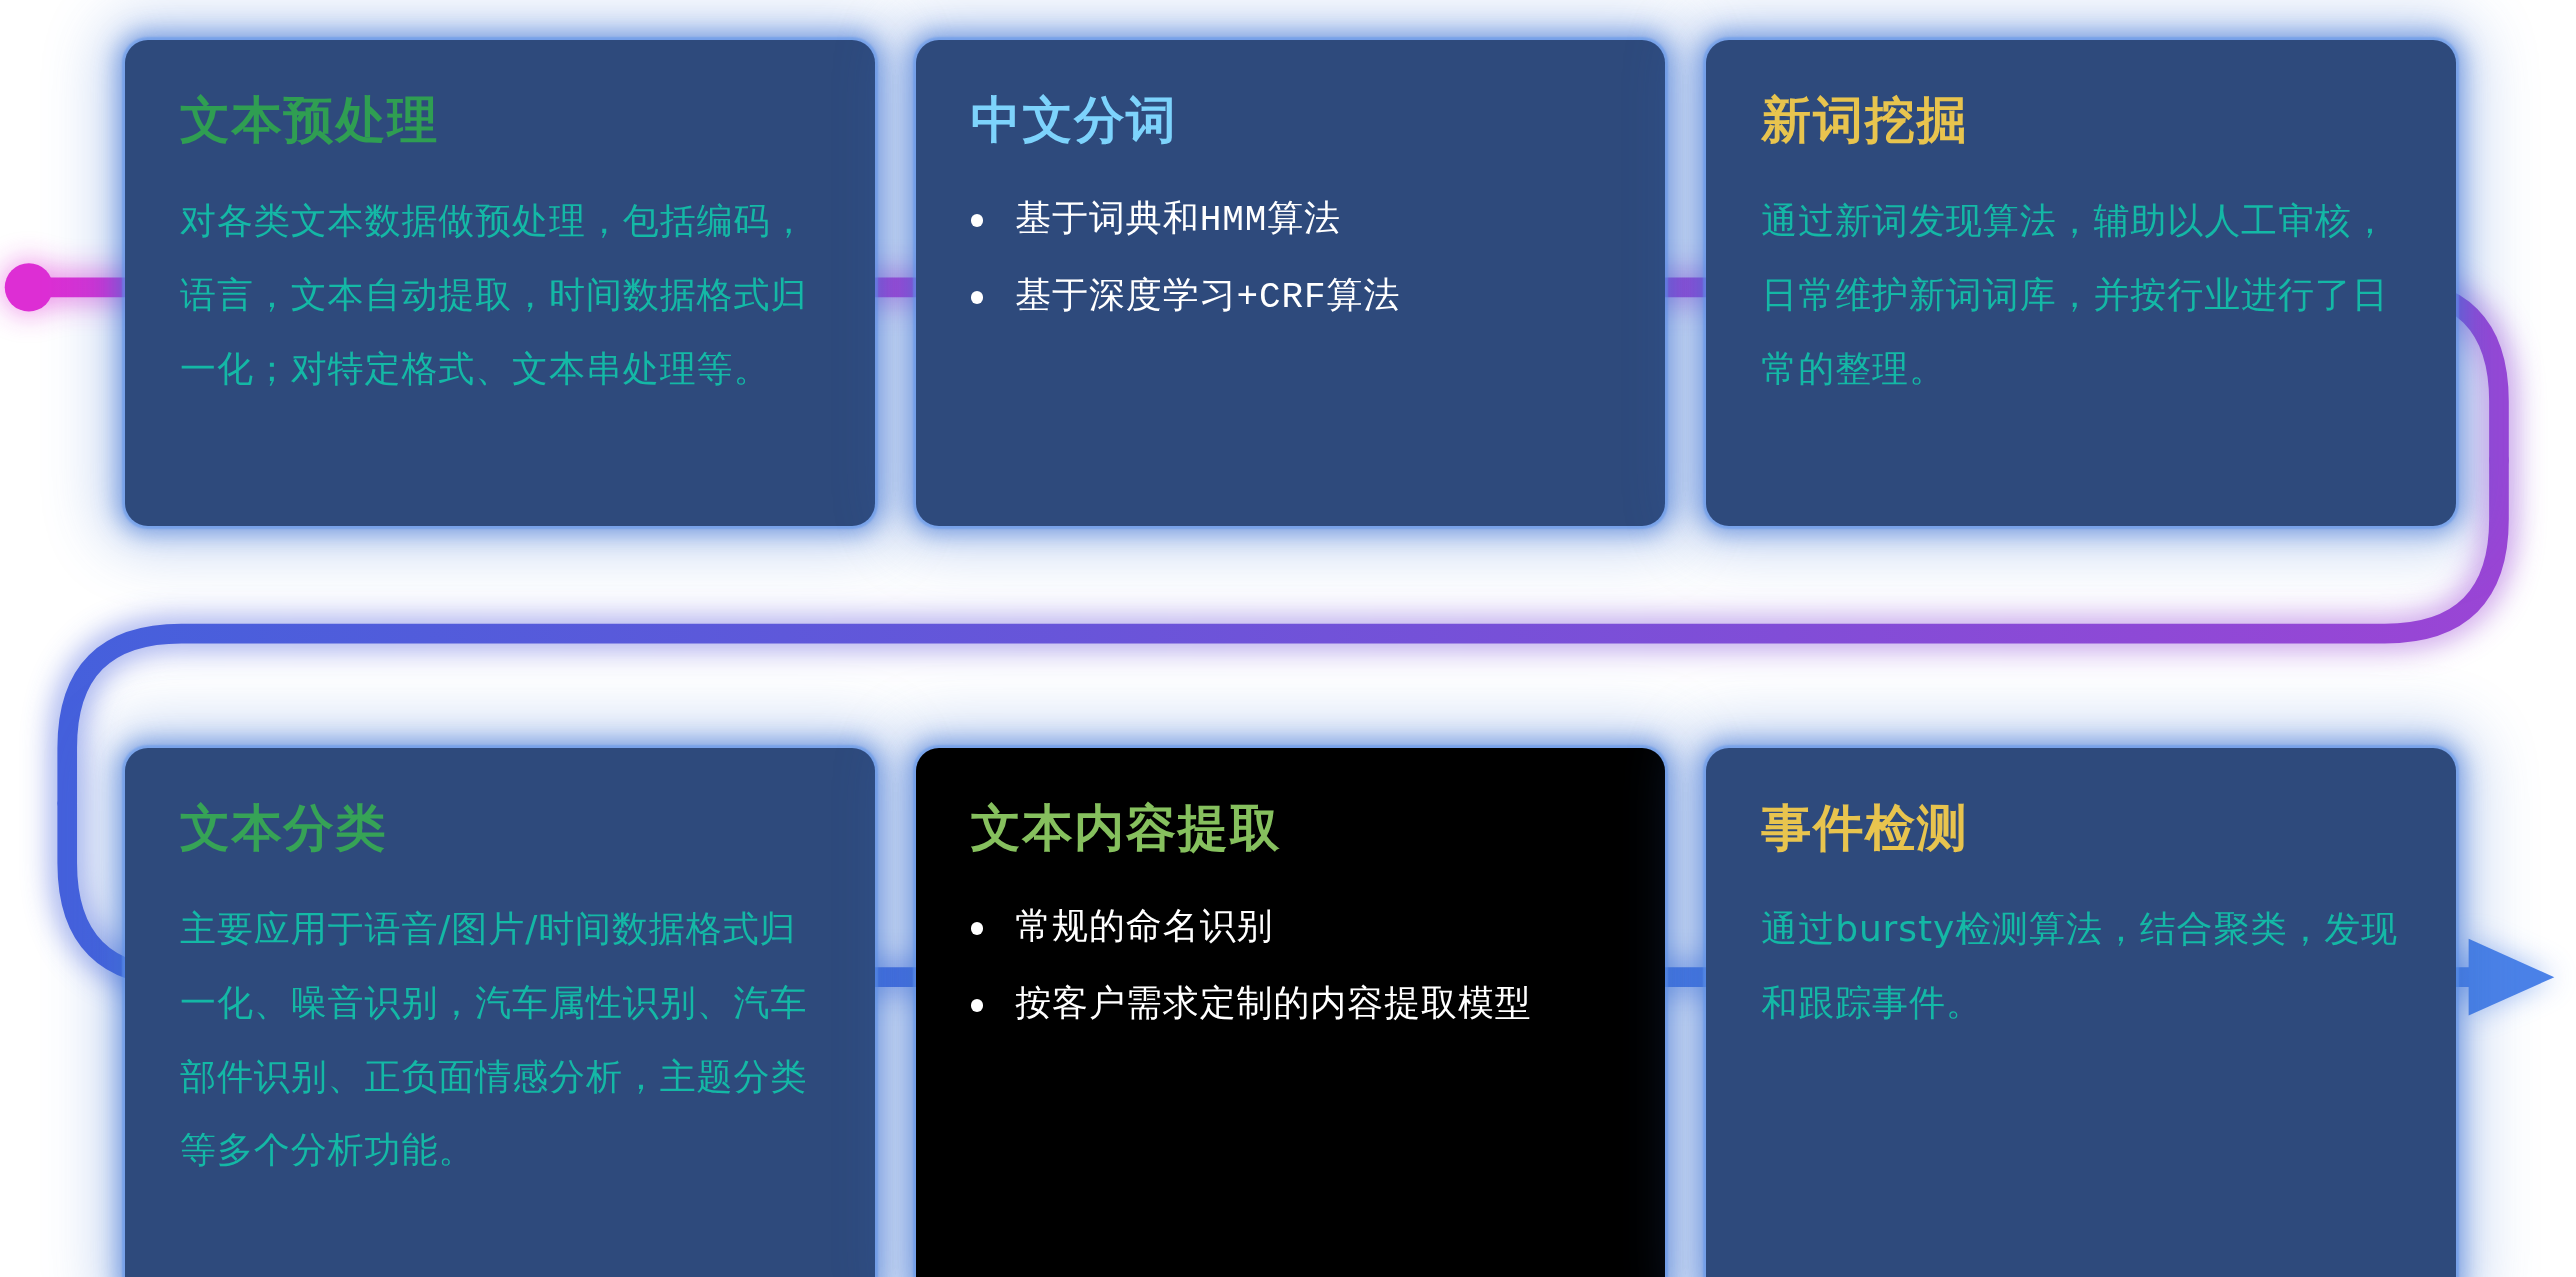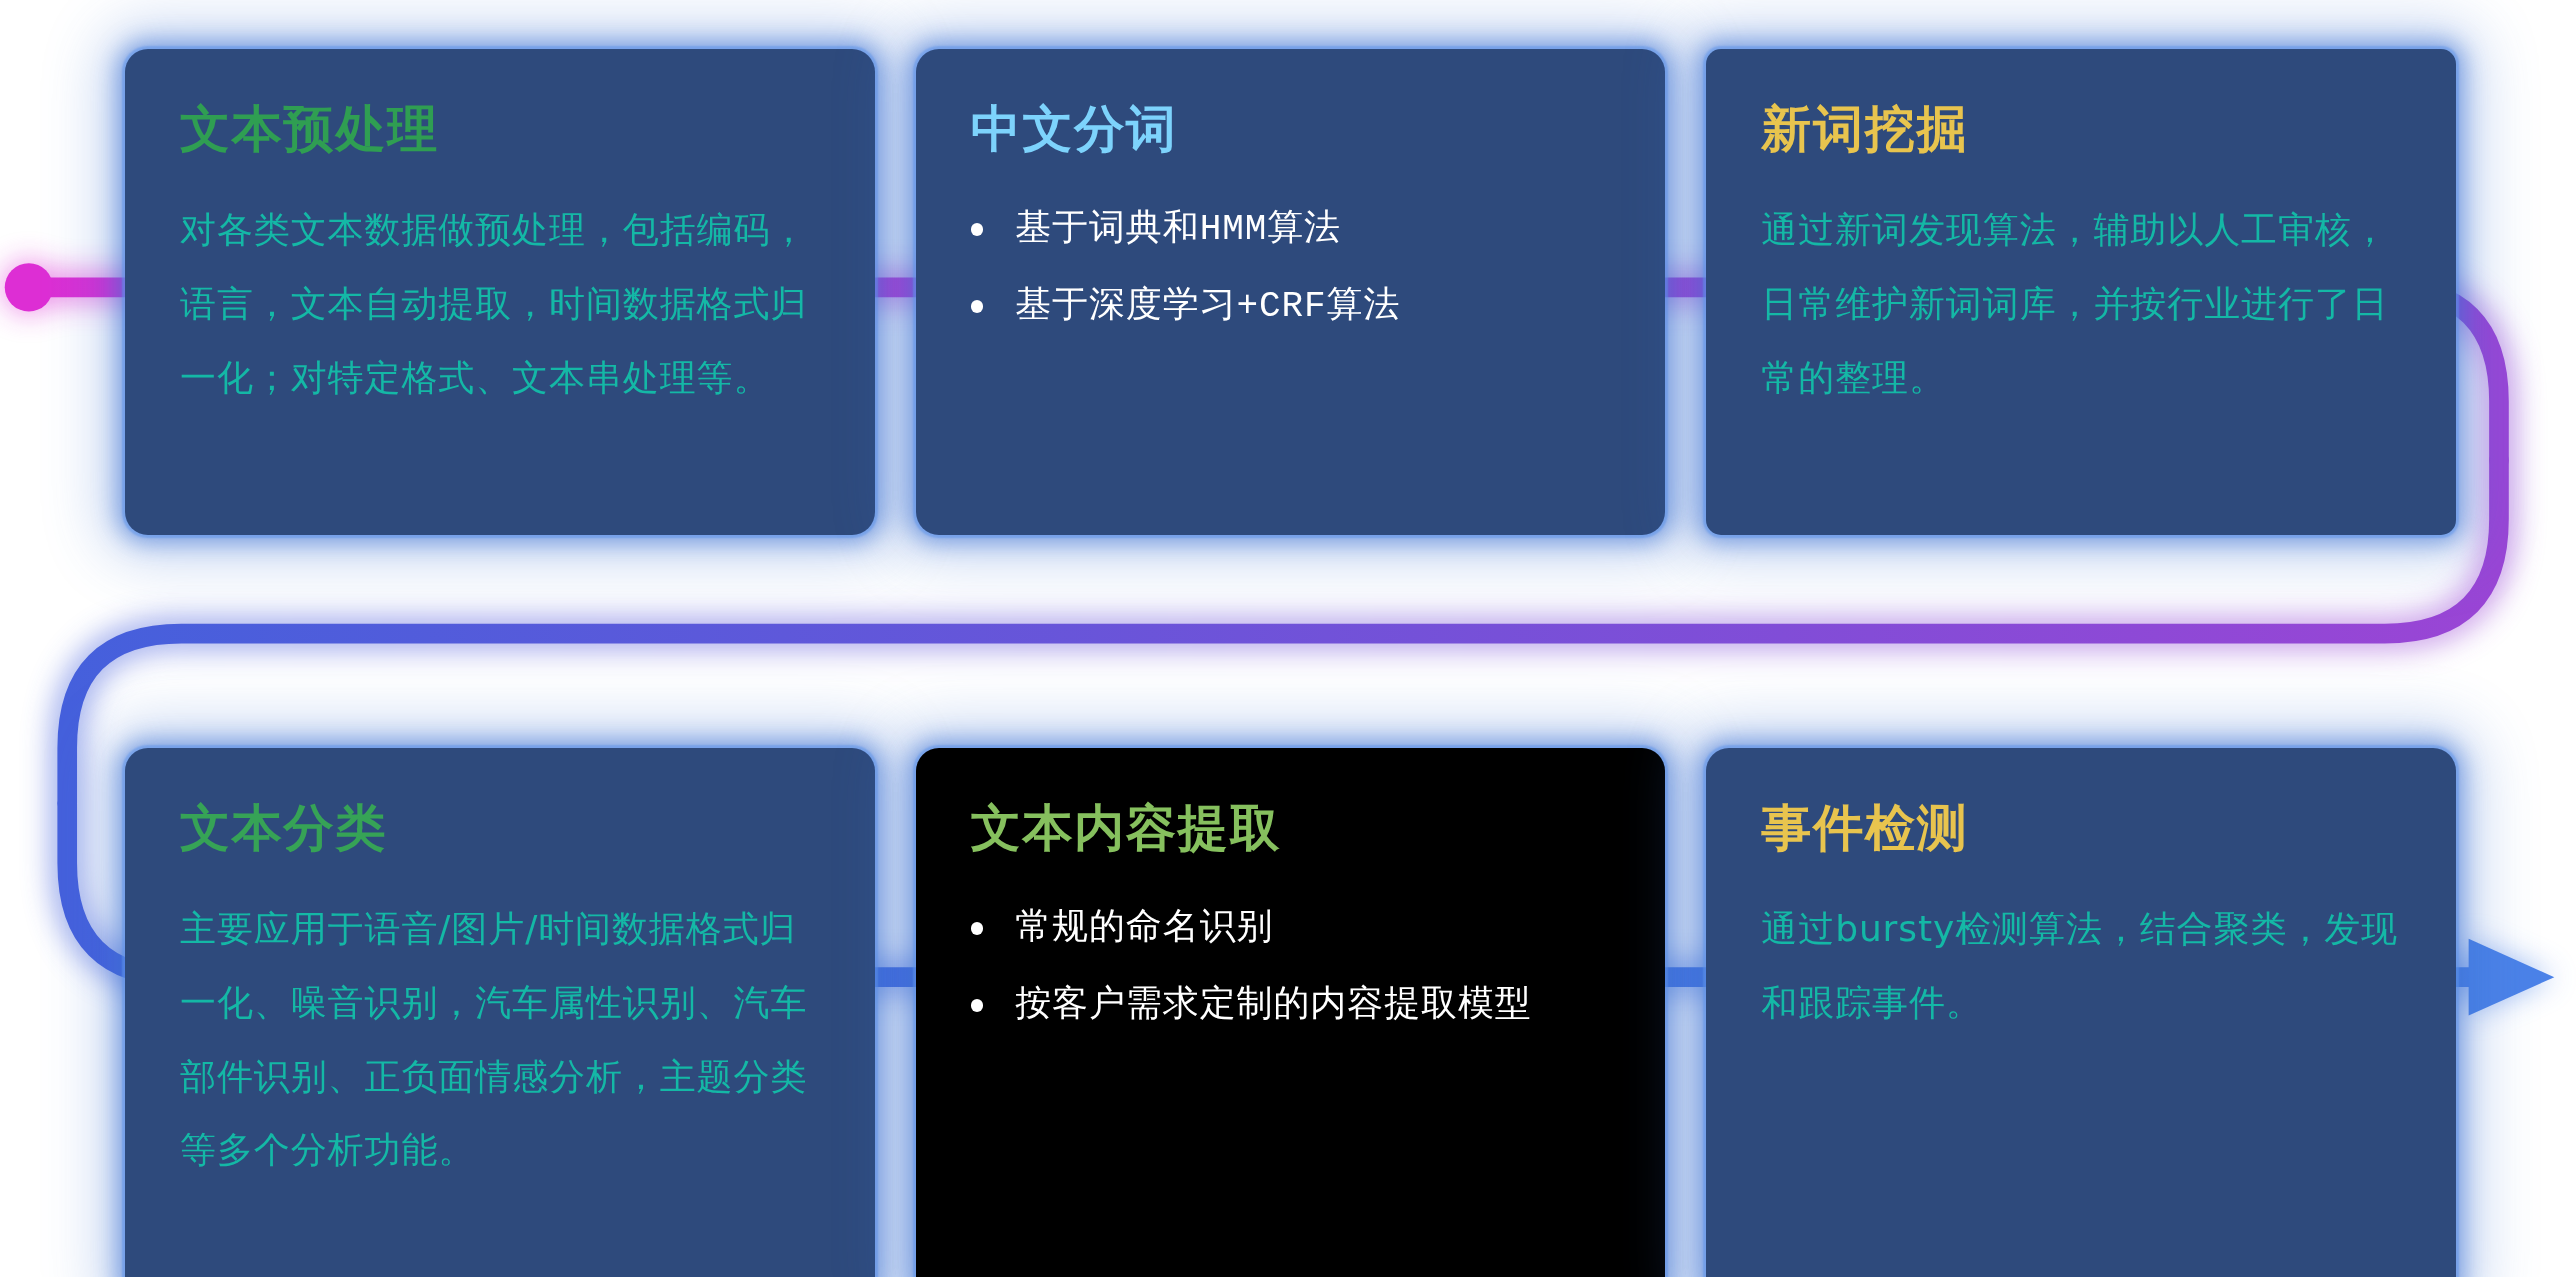--- a/index.html
+++ b/index.html
@@ -24,21 +24,21 @@
     z-index: 0;
   }
   .card-row {
     position: absolute;
     left: 125px;
     width: 2331px;
     display: flex;
     gap: 41px;
     z-index: 1;
   }
-  .row-top { top: 49px; height: 486px; }
+  .row-top { top: 40px; height: 486px; }
   .row-bottom { top: 748px; height: 556px; }
   .card {
     width: 750px;
     height: 100%;
     box-sizing: border-box;
     background: #2e4a7c;
     border-radius: 23px;
     padding: 50px 54px 0 55px;
     overflow: hidden;
     box-shadow:
@@ -141,21 +141,21 @@
           <span class="bullet-dot"></span>
           <span class="bullet-text">基于词典和HMM算法</span>
         </li>
         <li class="bullet-item">
           <span class="bullet-dot"></span>
           <span class="bullet-text">基于深度学习+CRF算法</span>
         </li>
       </ul>
     </div>
 
-    <div class="card" style="background-color: rgb(46, 74, 124); border-radius: 15px;">
+    <div class="card" style="background-color: rgb(46, 74, 124);">
       <h3 class="card-title" style="color: rgb(232, 196, 78);">新词挖掘</h3>
       <p class="card-body">通过新词发现算法，辅助以人工审核，日常维护新词词库，并按行业进行了日常的整理。</p>
     </div>
 
   </div>
 
   <div class="card-row row-bottom">
 
     <div class="card" style="background-color: rgb(46, 74, 124);">
       <h3 class="card-title" style="color: rgb(54, 163, 86);">文本分类</h3>

